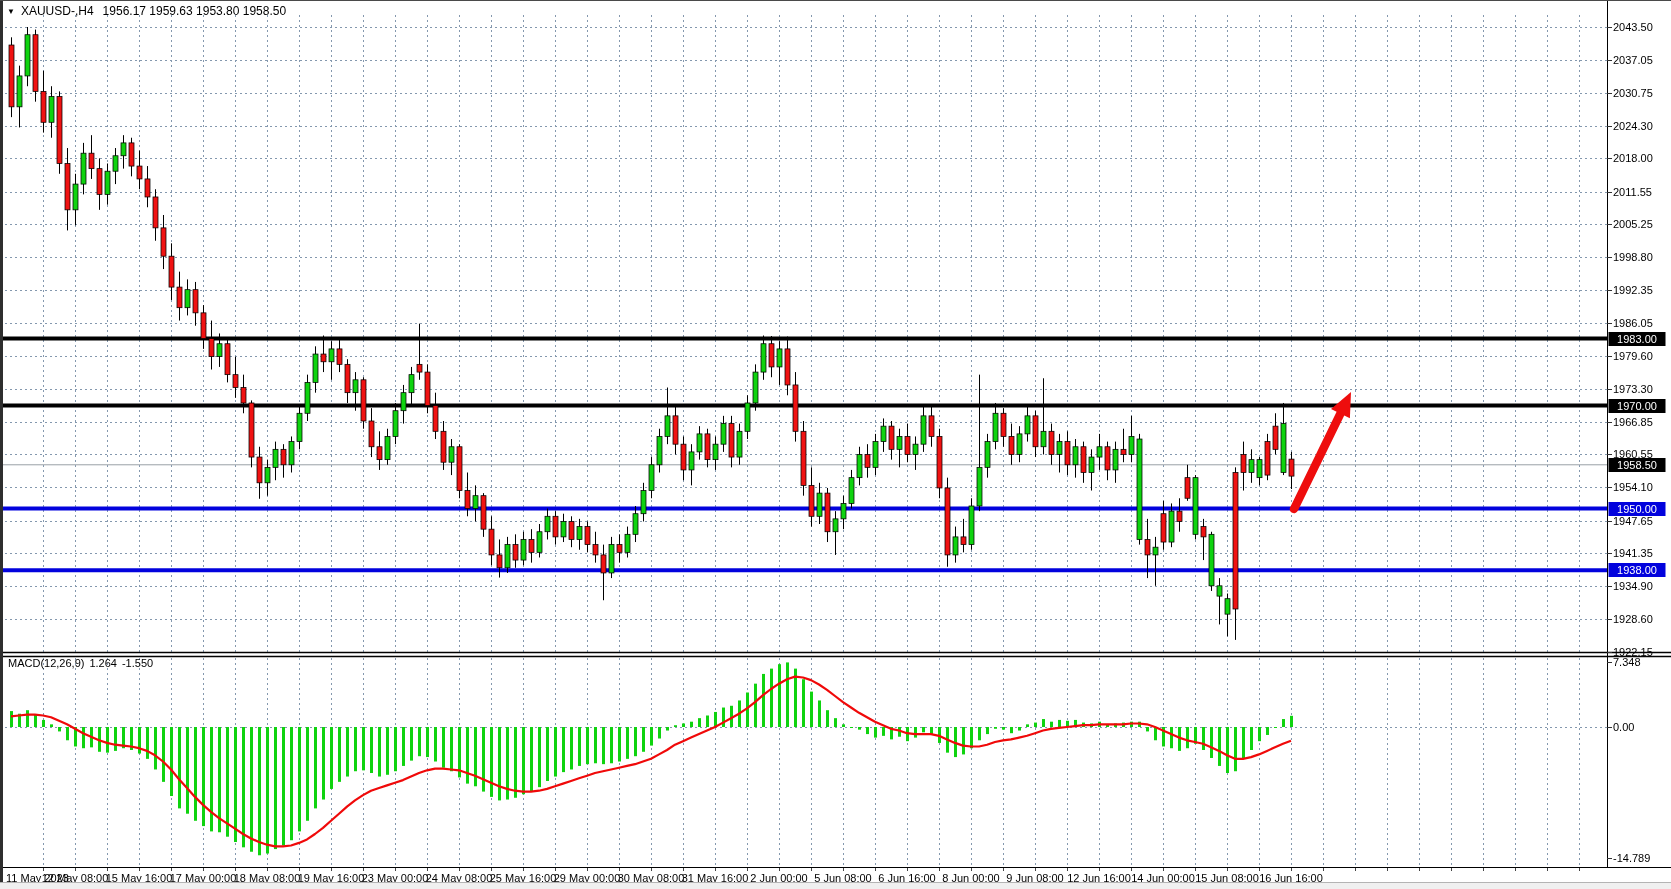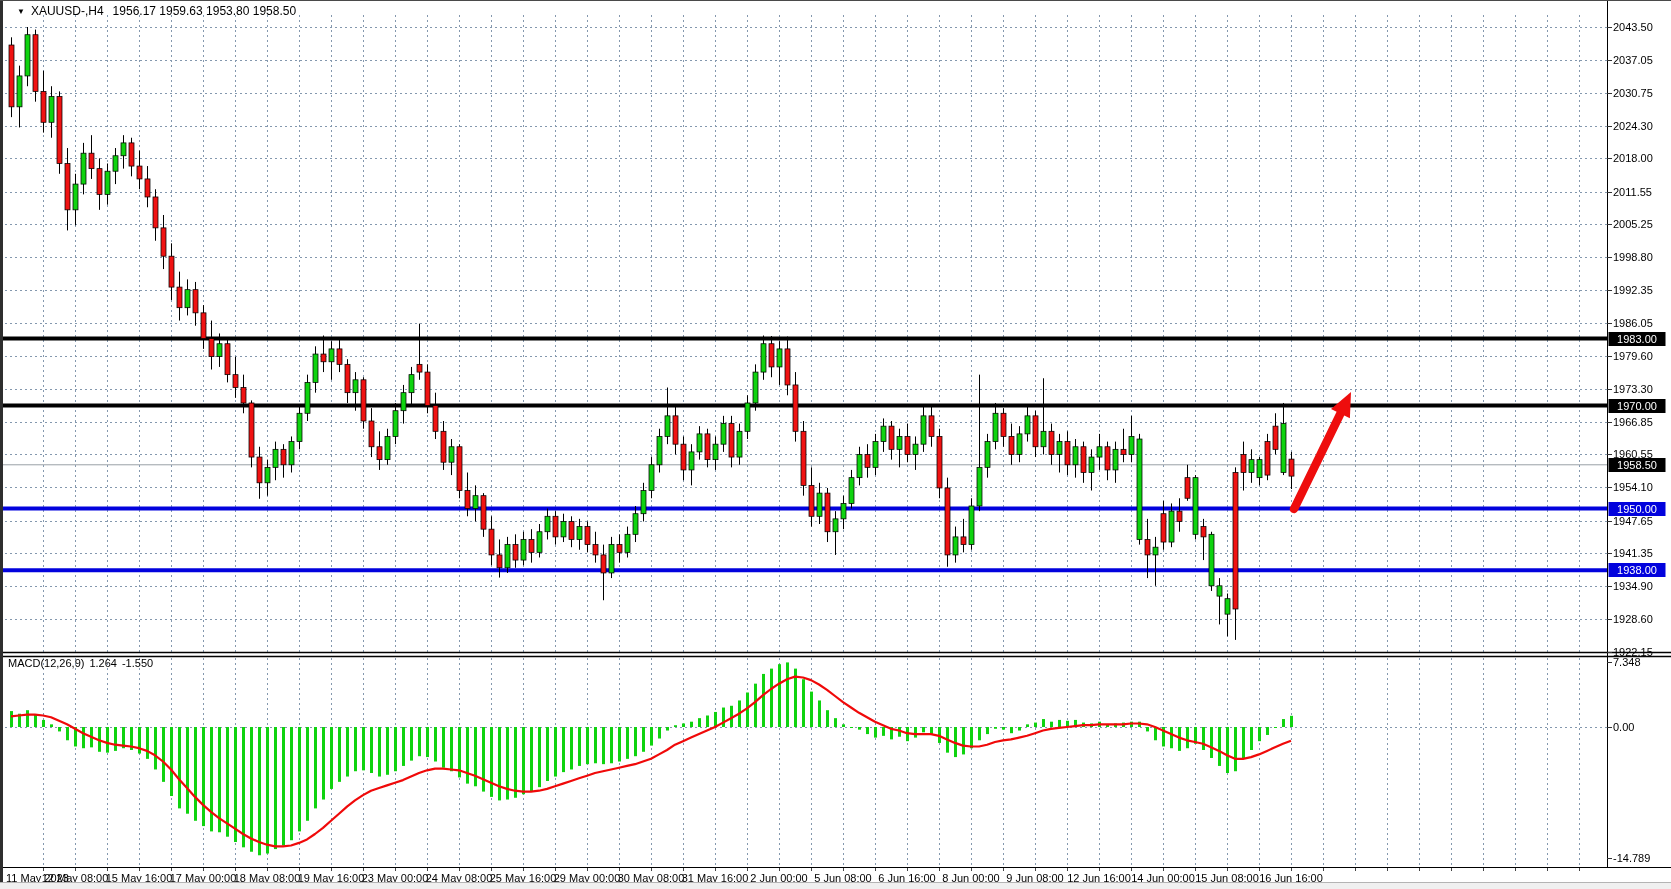--- a/index.html
+++ b/index.html
@@ -4,21 +4,21 @@
 <style>
   html,body{margin:0;padding:0;background:#d9d9d9;}
   .window{
     position:relative;width:1671px;height:889px;background:#ffffff;
     font-family:"Liberation Sans","DejaVu Sans",sans-serif;overflow:hidden;
     border-top:1px solid #4a4a4a;box-sizing:border-box;
   }
   .left-edge{position:absolute;left:0;top:0;width:3px;height:881px;background:#2e2e2e;}
   .chart-svg{position:absolute;left:0;top:0;}
   .title-bar{
-    position:absolute;left:17px;top:3px;font-size:12px;color:#000;
+    position:absolute;left:7px;top:3px;font-size:12px;color:#000;
     white-space:nowrap;z-index:5;
   }
   .title-bar .tri{font-size:8px;margin-right:6px;vertical-align:1px;}
   .title-bar .sym{margin-right:9px;}
   .macd-label{
     position:absolute;left:8px;top:656px;font-size:11px;color:#000;
     white-space:nowrap;z-index:5;
   }
   .macd-label span{margin-right:5px;}
   .bottom-strip{

